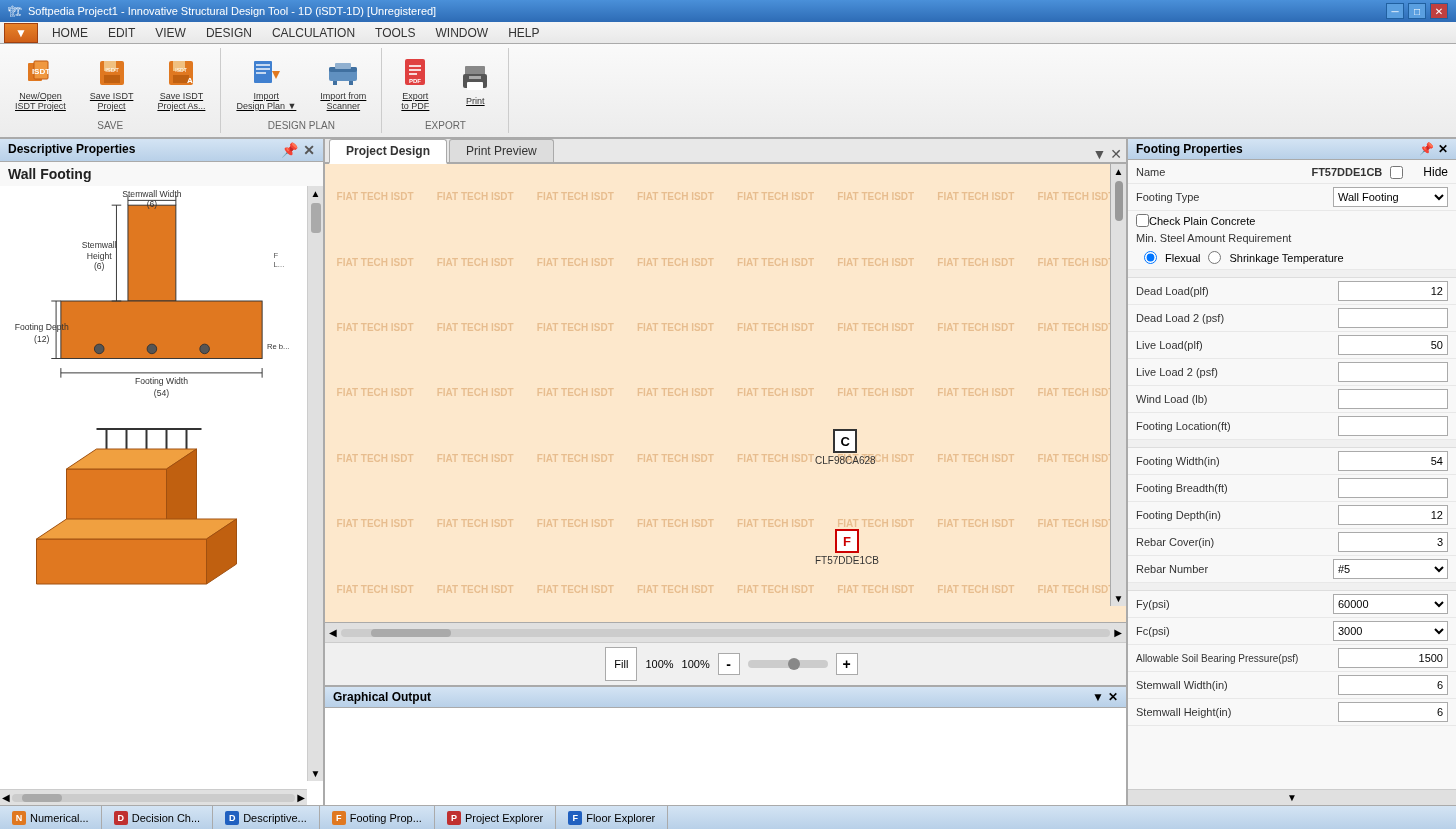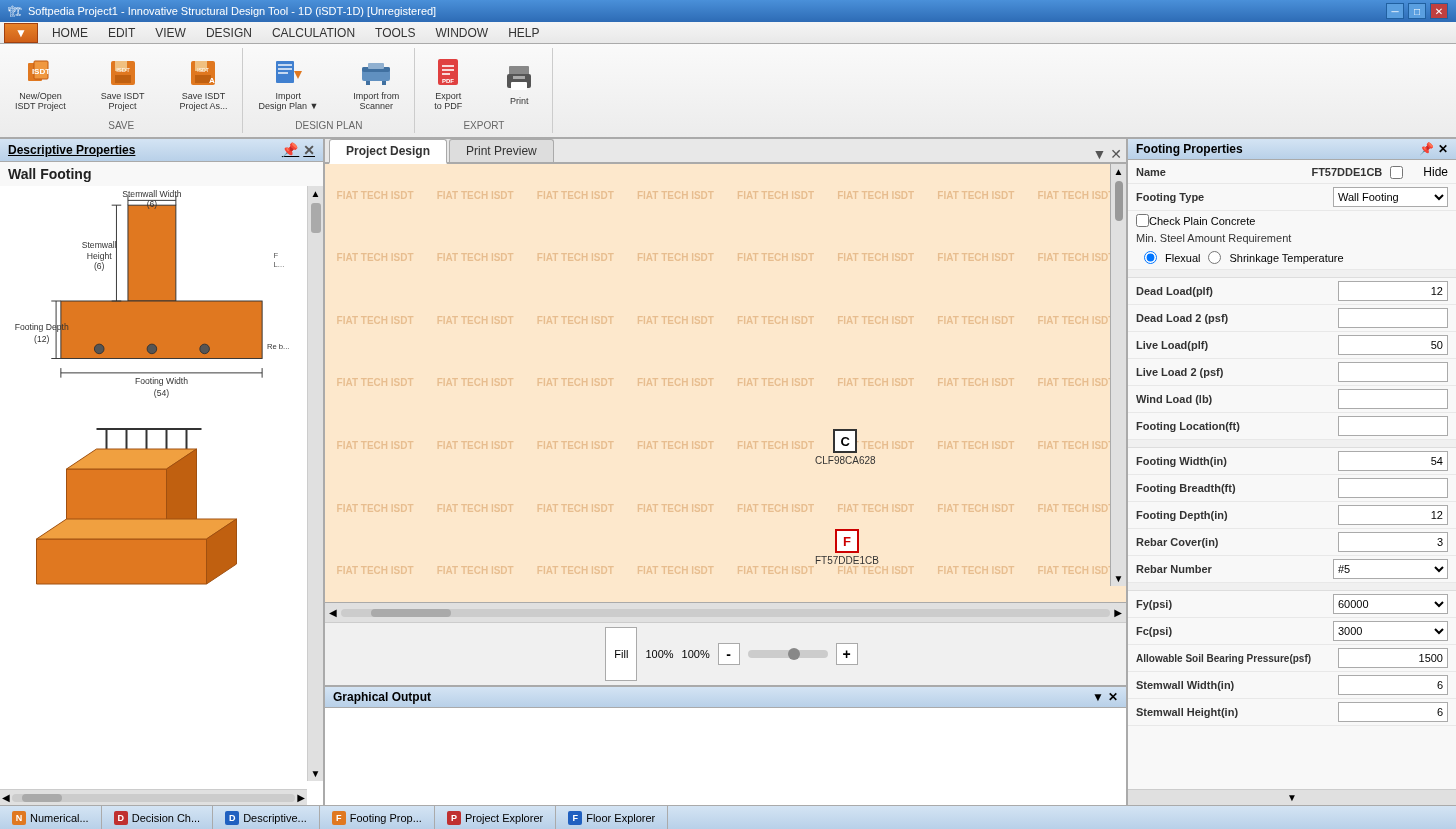--- a/index.html
+++ b/index.html
@@ -64,22 +64,23 @@
     }
     .ribbon-group {
       display: flex;
       flex-direction: column;
       align-items: center;
       padding: 2px 8px;
       border-right: 1px solid #ccc;
     }
     .ribbon-group-content {
       display: flex;
-      gap: 21px;
+      gap: 10px;
       flex: 1;
+      text-decoration: underline;
     }
     .ribbon-group-label {
       font-size: 10px;
       color: #666;
       margin-top: auto;
       padding-top: 2px;
     }
     .ribbon-btn {
       display: flex;
       flex-direction: column;
@@ -121,22 +122,20 @@
       overflow: hidden;
     }
     .panel-header {
       background: linear-gradient(to bottom, #d4e4f4, #b8d0e8);
       padding: 3px 8px;
       font-weight: bold;
       font-size: 12px;
       border-bottom: 1px solid #aaa;
       display: flex;
       justify-content: space-between;
-      align-items: center;
-      text-decoration: underline;
     }
     .panel-header-controls { display: flex; gap: 4px; }
     .panel-pin { font-size: 14px; cursor: pointer; color: #555; }
 
     .left-panel-content {
       flex: 1;
       overflow: hidden;
       position: relative;
       display: flex;
       flex-direction: column;
@@ -293,21 +292,21 @@
       position: relative;
     }
     .zoom-slider-thumb {
       width: 12px; height: 12px;
       background: #888;
       border-radius: 50%;
       position: absolute;
       top: -2px; left: 50%;
     }
     .fill-btn {
-      padding: 20px 8px;
+      padding: 10px 8px;
       border: 1px solid #aaa;
       background: white;
       cursor: pointer;
       font-size: 11px;
       margin-left: 12px;
     }
 
     
     .graphical-output {
       height: 120px;
@@ -349,21 +348,20 @@
       display: flex;
       align-items: center;
       border-bottom: 1px solid #e8e8e8;
       padding: 3px 8px;
       min-height: 24px;
     }
     .props-label {
       flex: 1;
       font-size: 11px;
       color: #333;
-      font-weight: bold;
     }
     .props-input {
       width: 110px;
       height: 20px;
       border: 1px solid #aaa;
       font-size: 11px;
       padding: 0 4px;
       text-align: right;
       background: white;
     }

